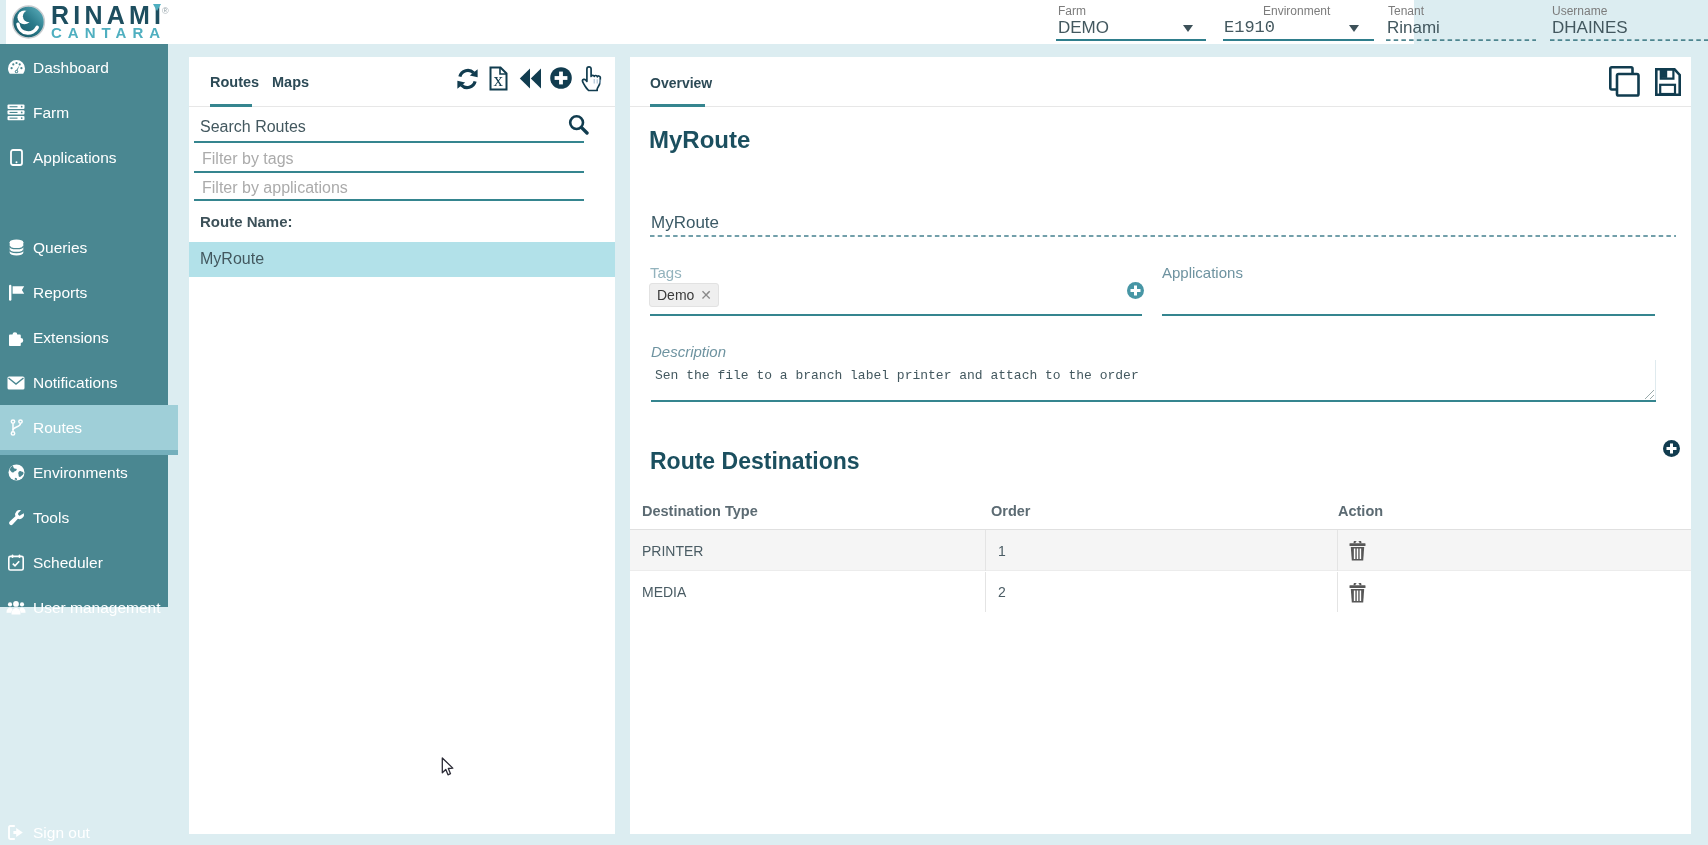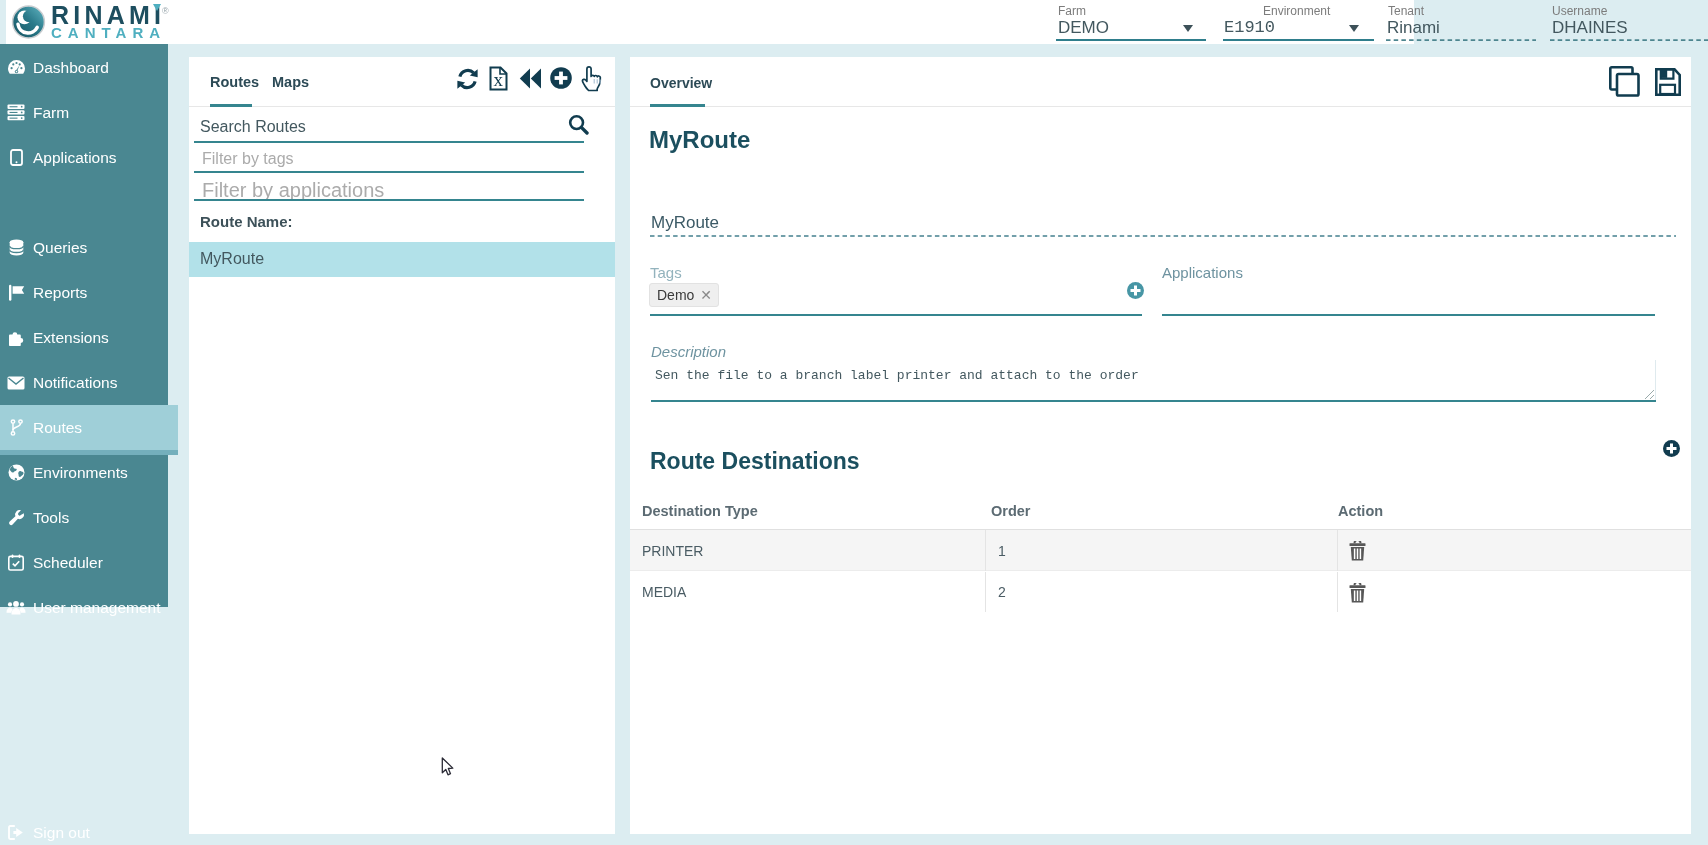--- a/index.html
+++ b/index.html
@@ -281,21 +281,21 @@
       </svg>
   </div>
   <div class="abs" style="left:11px;top:61px;font-size:16px;color:#43585f;">Search Routes</div>
   <svg class="abs" style="left:379px;top:57px;" width="21" height="21" viewBox="0 0 21 21">
     <circle cx="8.6" cy="8.6" r="6.4" fill="none" stroke="#113C4F" stroke-width="2.6"></circle>
     <line x1="13.4" y1="13.4" x2="19" y2="19" stroke="#113C4F" stroke-width="3.4" stroke-linecap="round"></line>
     </svg>
   <div class="fline" style="top:84px;"></div>
   <div class="abs" style="left:13px;top:92.5px;font-size:16px;color:#ababab;">Filter by tags</div>
   <div class="fline" style="top:113.5px;"></div>
-  <div class="abs" style="left:13px;top:122px;font-size:20px;color:#ababab;">Filter by applications</div>
+  <div class="abs" style="left:13px;top:122px;font-size:16px;color:#ababab;">Filter by applications</div>
   <div class="fline" style="top:142px;"></div>
   <div class="abs" style="left:11px;top:155.5px;font-size:15px;font-weight:bold;color:#3d5159;">Route Name:</div>
   <div class="rowsel"></div>
   <div class="abs" style="left:11px;top:192.5px;font-size:16px;color:#43585f;">MyRoute</div>
 </div>
 
 <div class="card" id="rcard">
   <div class="tabrow">
     <div class="tab" style="left:20px;top:18px;font-size:14px;">Overview</div>
     <div class="tabline" style="left:20px;width:55px;"></div>

